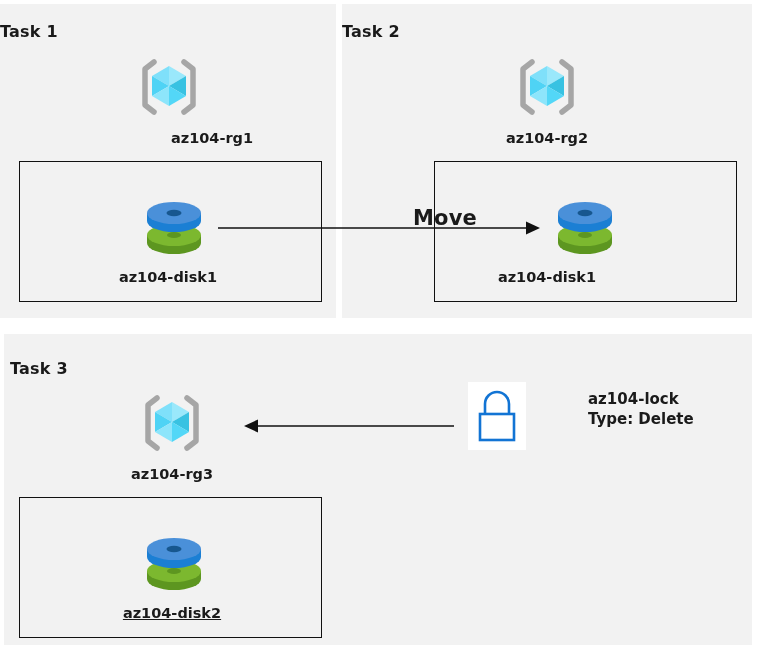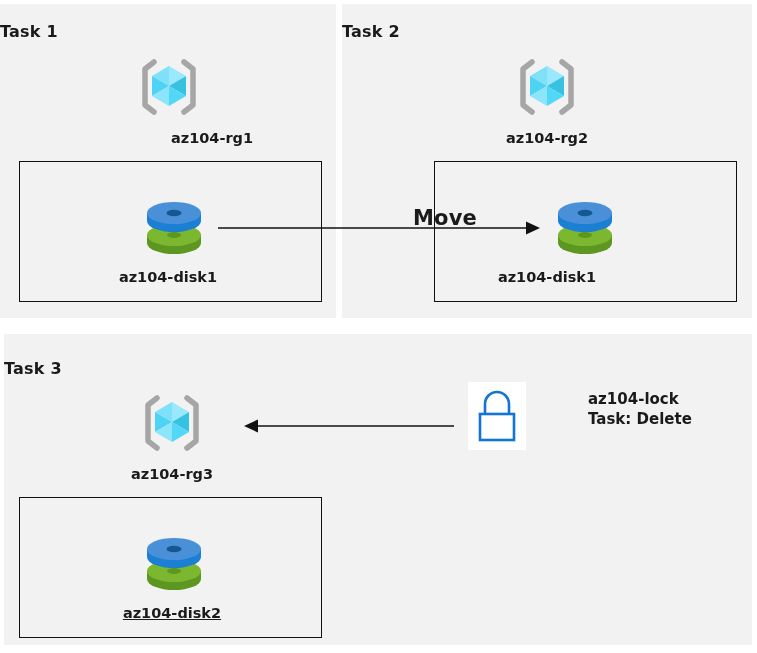--- a/index.html
+++ b/index.html
@@ -143,21 +143,21 @@
     <div class="res-label" style="left:0px; top:265px; width:410px;">az104-disk1</div>
   </div>
 
   <svg class="arrow-svg" style="left:218px; top:216px; width:322px; height:24px;" width="322" height="24" viewBox="0 0 322 24">
     <line x1="0" y1="12" x2="308" y2="12" stroke="#111111" stroke-width="1.6"></line>
     <polygon points="308,5.5 322,12 308,18.5" fill="#111111"></polygon>
   </svg>
   <div class="task-title" style="left:352px; top:206px; width:80px; text-align:right; font-size:21px;margin-left:45px;">Move</div>
 
   <div class="panel" id="panel-task3">
-    <div class="task-title" style="left:0px; top:25px; width:336px;">Task 3</div>
+    <div class="task-title" style="left:6px; top:25px; width:336px;">Task 3</div>
 
     <div class="rg-icon" style="left:137px; top:58px; width:62px; height:62px;">
       <svg width="62" height="62" viewBox="0 0 62 62">
         <path d="M16 6 L7 13 L7 49 L16 56" fill="none" stroke="#a6a6a6" stroke-width="5.5" stroke-linecap="round" stroke-linejoin="round"></path>
         <path d="M46 6 L55 13 L55 49 L46 56" fill="none" stroke="#a6a6a6" stroke-width="5.5" stroke-linecap="round" stroke-linejoin="round"></path>
         <polygon points="31,10 48,20 31,30" fill="#9ae8fb"></polygon>
         <polygon points="31,10 14,20 31,30" fill="#7fe0fa"></polygon>
         <polygon points="14,20 14,40 31,30" fill="#4fd3f5"></polygon>
         <polygon points="48,20 48,40 31,30" fill="#38c2e2"></polygon>
         <polygon points="14,40 31,50 31,30" fill="#8de5fb"></polygon>
@@ -189,17 +189,17 @@
 
     <div class="lock-tile" style="left:464px; top:48px; width:58px; height:68px;">
       <svg width="58" height="68" viewBox="0 0 58 68">
         <path d="M17 32 L17 22 A12 12 0 0 1 41 22 L41 32" fill="none" stroke="#1274d4" stroke-width="2.6"></path>
         <rect x="12" y="32" width="34" height="26" fill="#ffffff" stroke="#1274d4" stroke-width="2.6"></rect>
       </svg>
     </div>
 
     <div class="lock-text" style="left:540px; top:55px;">
       <div>az104-lock</div>
-      <div>Task: Delete</div>
+      <div>Type: Delete</div>
     </div>
   </div>
 
 </div>
 
 </body></html>

